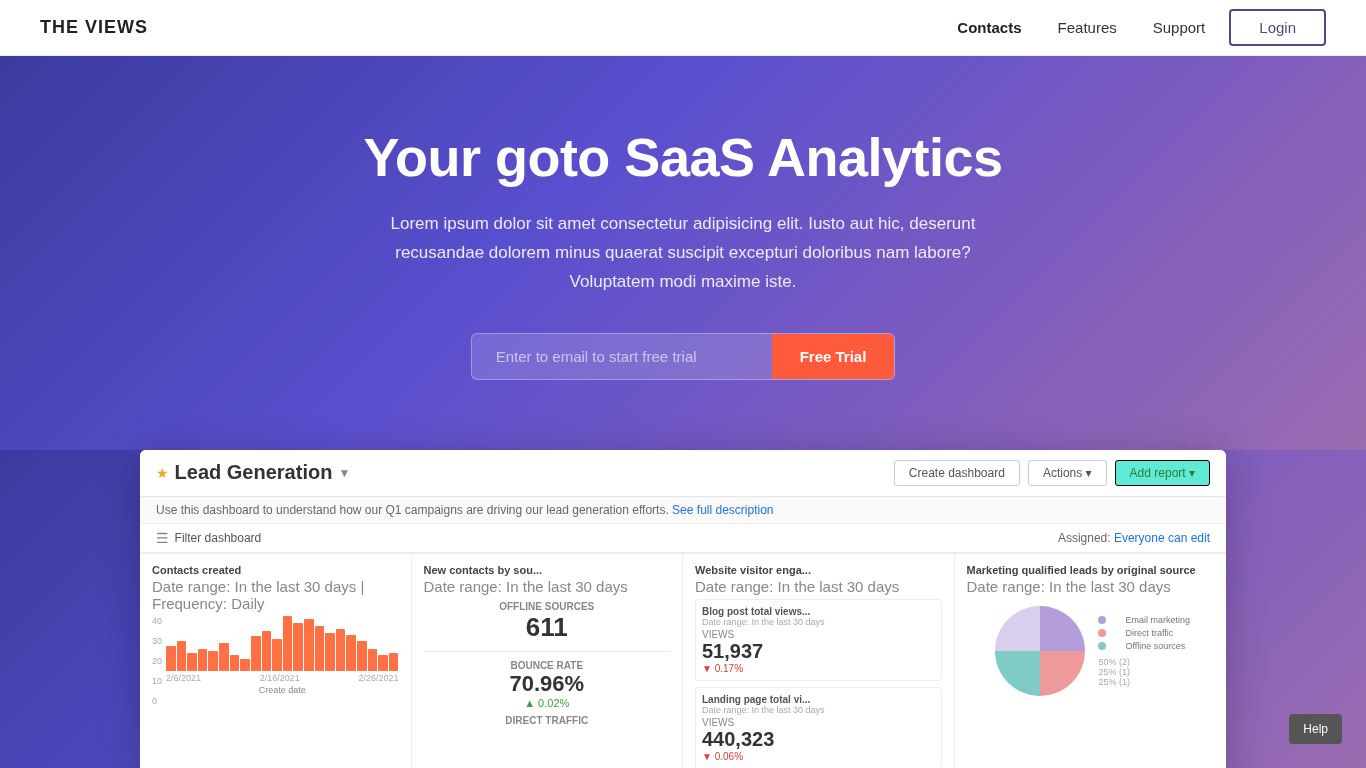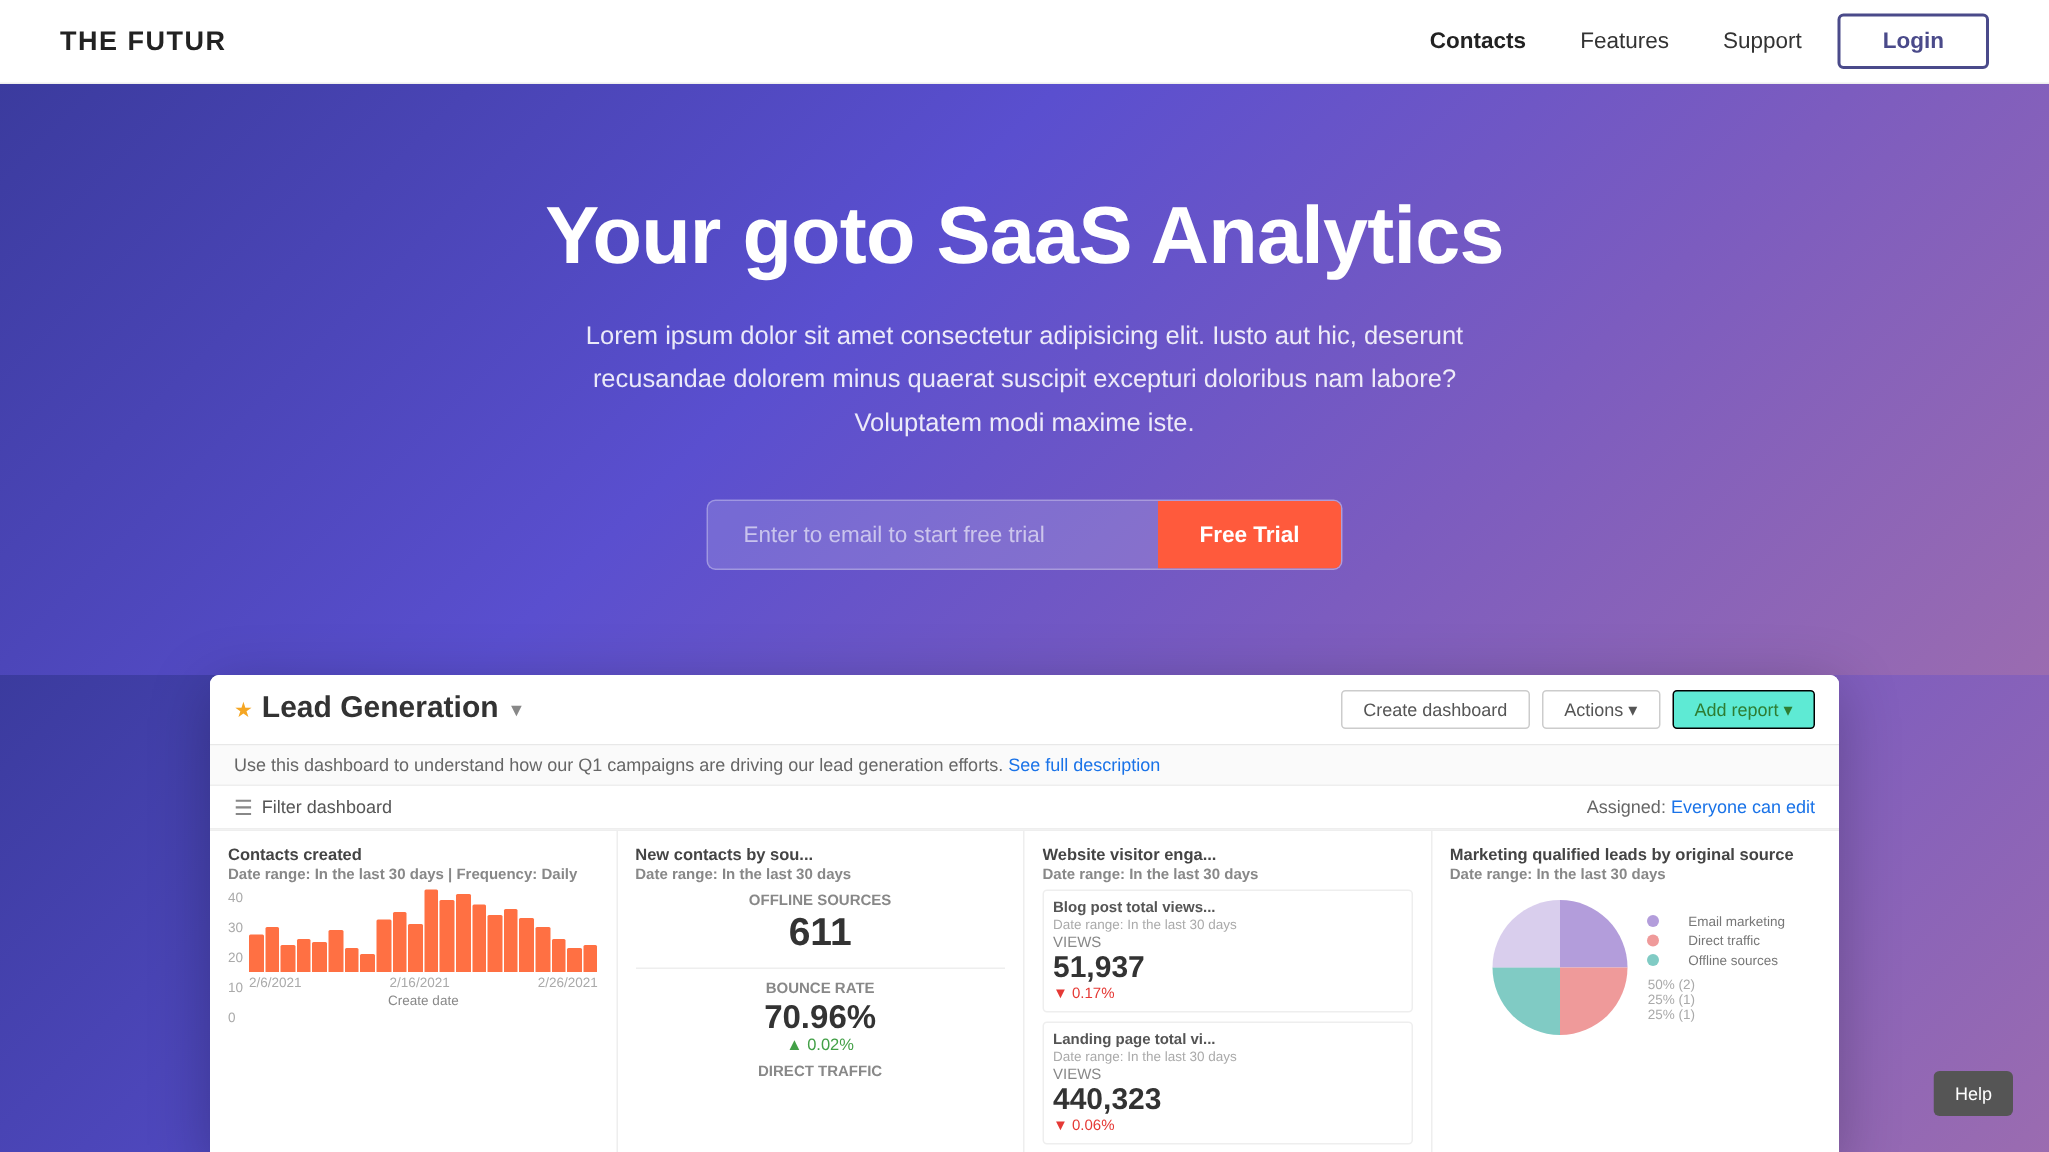--- a/index.html
+++ b/index.html
@@ -34,21 +34,21 @@
     }
     .nav-link.active { font-weight: 700; color: #222; }
     .nav-login-btn {
       margin-left: 24px;
       padding: 8px 28px;
       background: transparent;
       border: 2px solid #4a4a8a;
       border-radius: 4px;
       color: #4a4a8a;
       font-size: 15px;
-      font-weight: 700;
+      font-weight: 400;
       cursor: pointer;
     }
 
     
     .hero {
       background: linear-gradient(135deg, #3b3b9e 0%, #5a4fcf 40%, #7c5cbf 70%, #9b6cb0 100%);
       padding: 70px 40px 80px;
       text-align: center;
       color: #fff;
       min-height: 320px;
@@ -191,24 +191,23 @@
     .db-cell-title {
       font-size: 11px;
       font-weight: 600;
       color: #444;
       margin-bottom: 2px;
       white-space: nowrap;
       overflow: hidden;
       text-overflow: ellipsis;
     }
     .db-cell-range {
-      font-size: 10px;
+      font-size: 15px;
       color: #888;
       margin-bottom: 4px;
-      font-weight: bold;
     }
     .bar-chart-y {
       display: flex;
       flex-direction: column;
       justify-content: space-between;
       height: 90px;
       margin-right: 4px;
       font-size: 9px;
       color: #aaa;
     }
@@ -262,21 +261,21 @@
       font-size: 12px;
       padding: 8px 14px;
       border-radius: 4px;
       cursor: pointer;
     }
   </style>
 </head>
 <body>
 
 <nav class="navbar">
-  <div class="nav-logo">THE FUTUR</div>
+  <div class="nav-logo">THE VIEWS</div>
   <div class="nav-links">
     <a class="nav-link active">Contacts</a>
     <a class="nav-link">Features</a>
     <a class="nav-link">Support</a>
   </div>
   <button class="nav-login-btn">Login</button>
 </nav>
 
 <section class="hero">
   <h1 class="hero-title">Your goto SaaS Analytics</h1>

